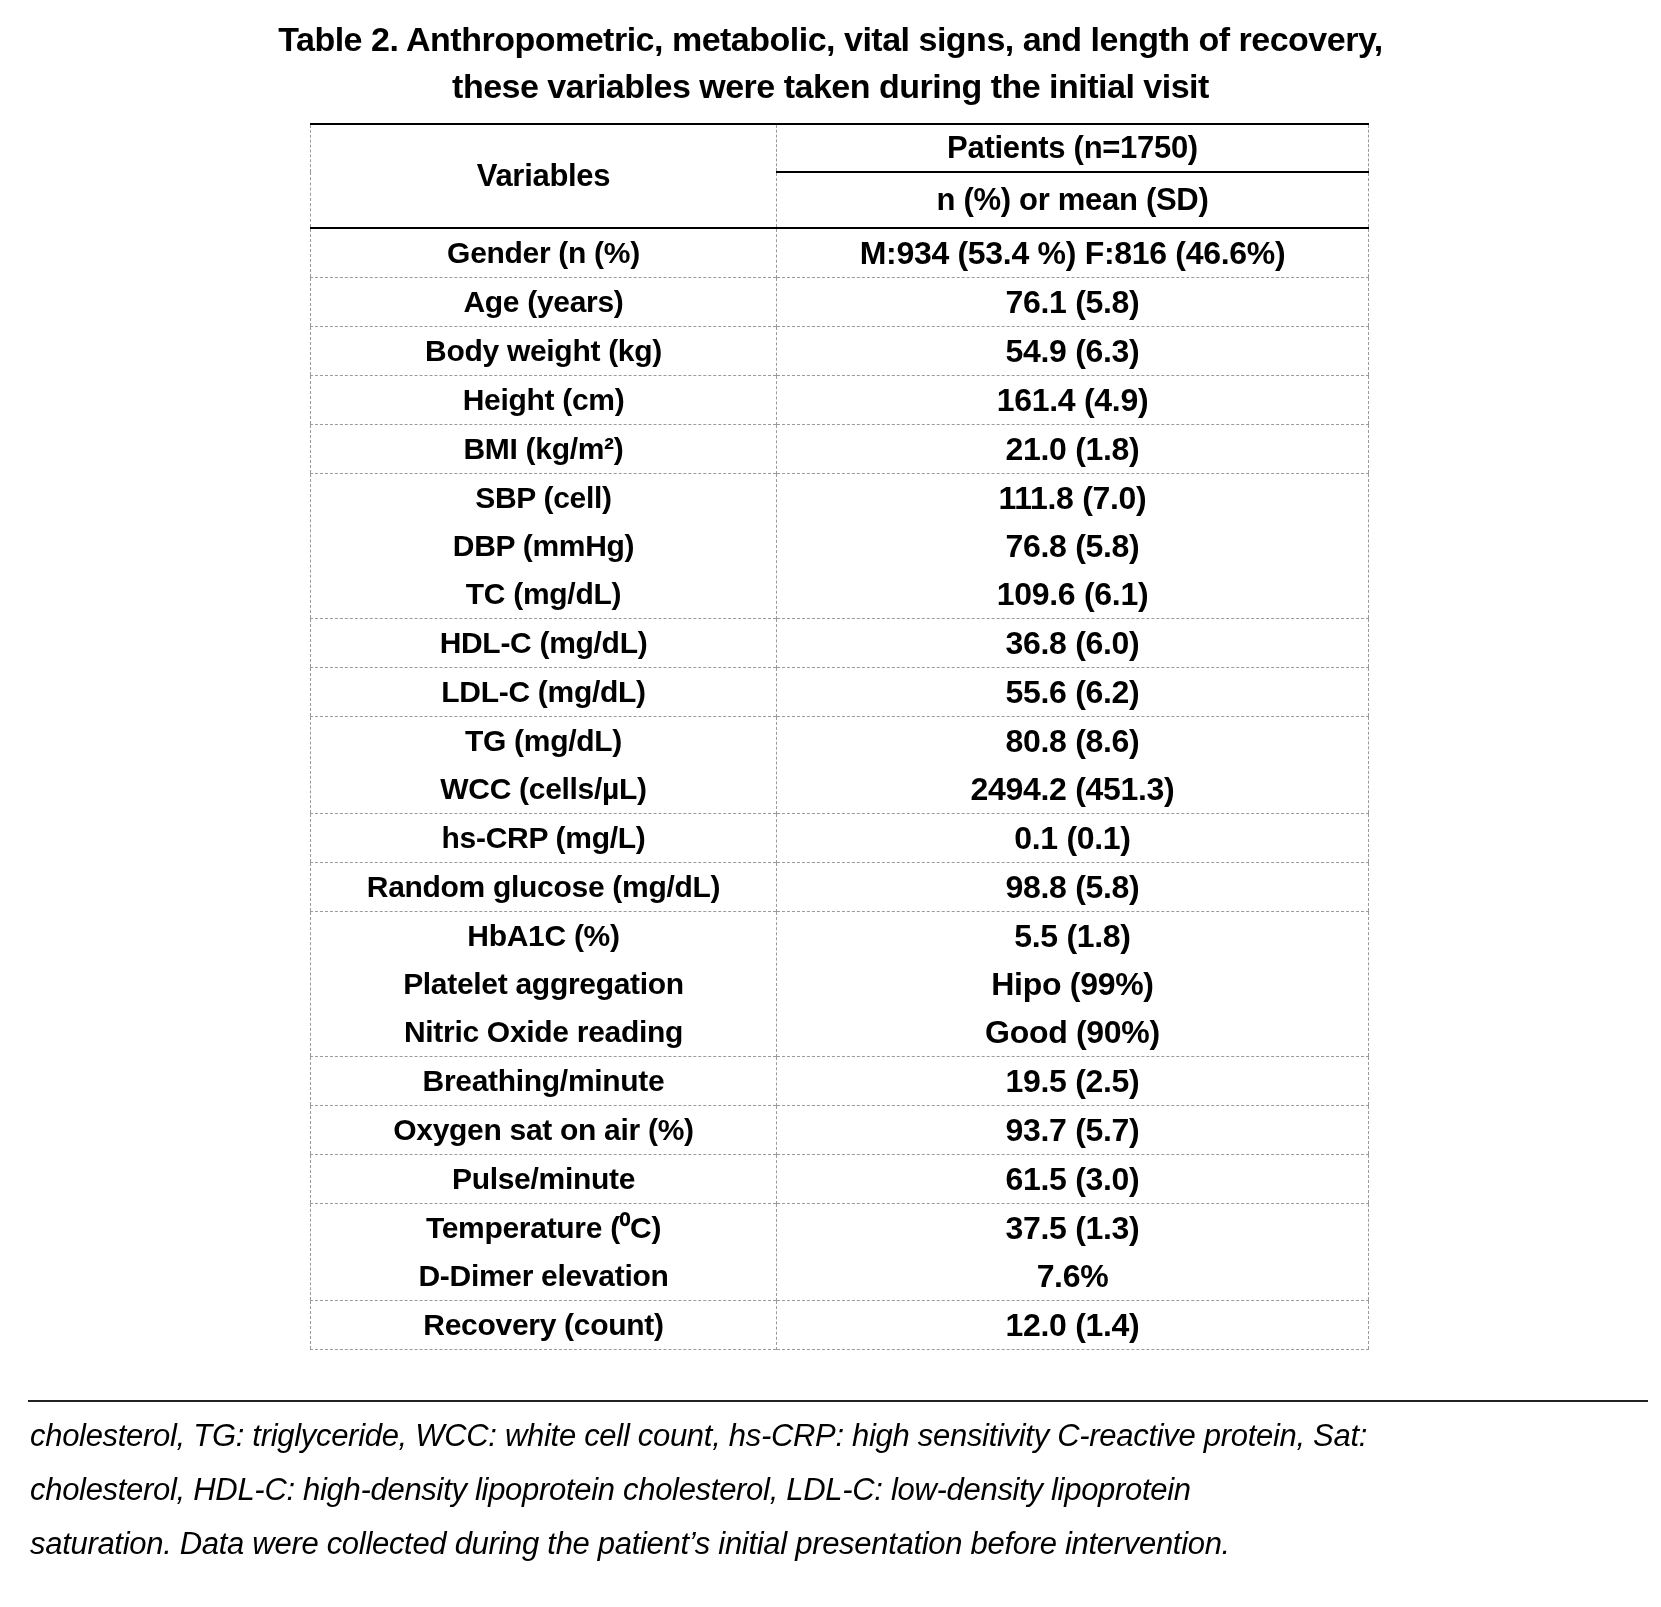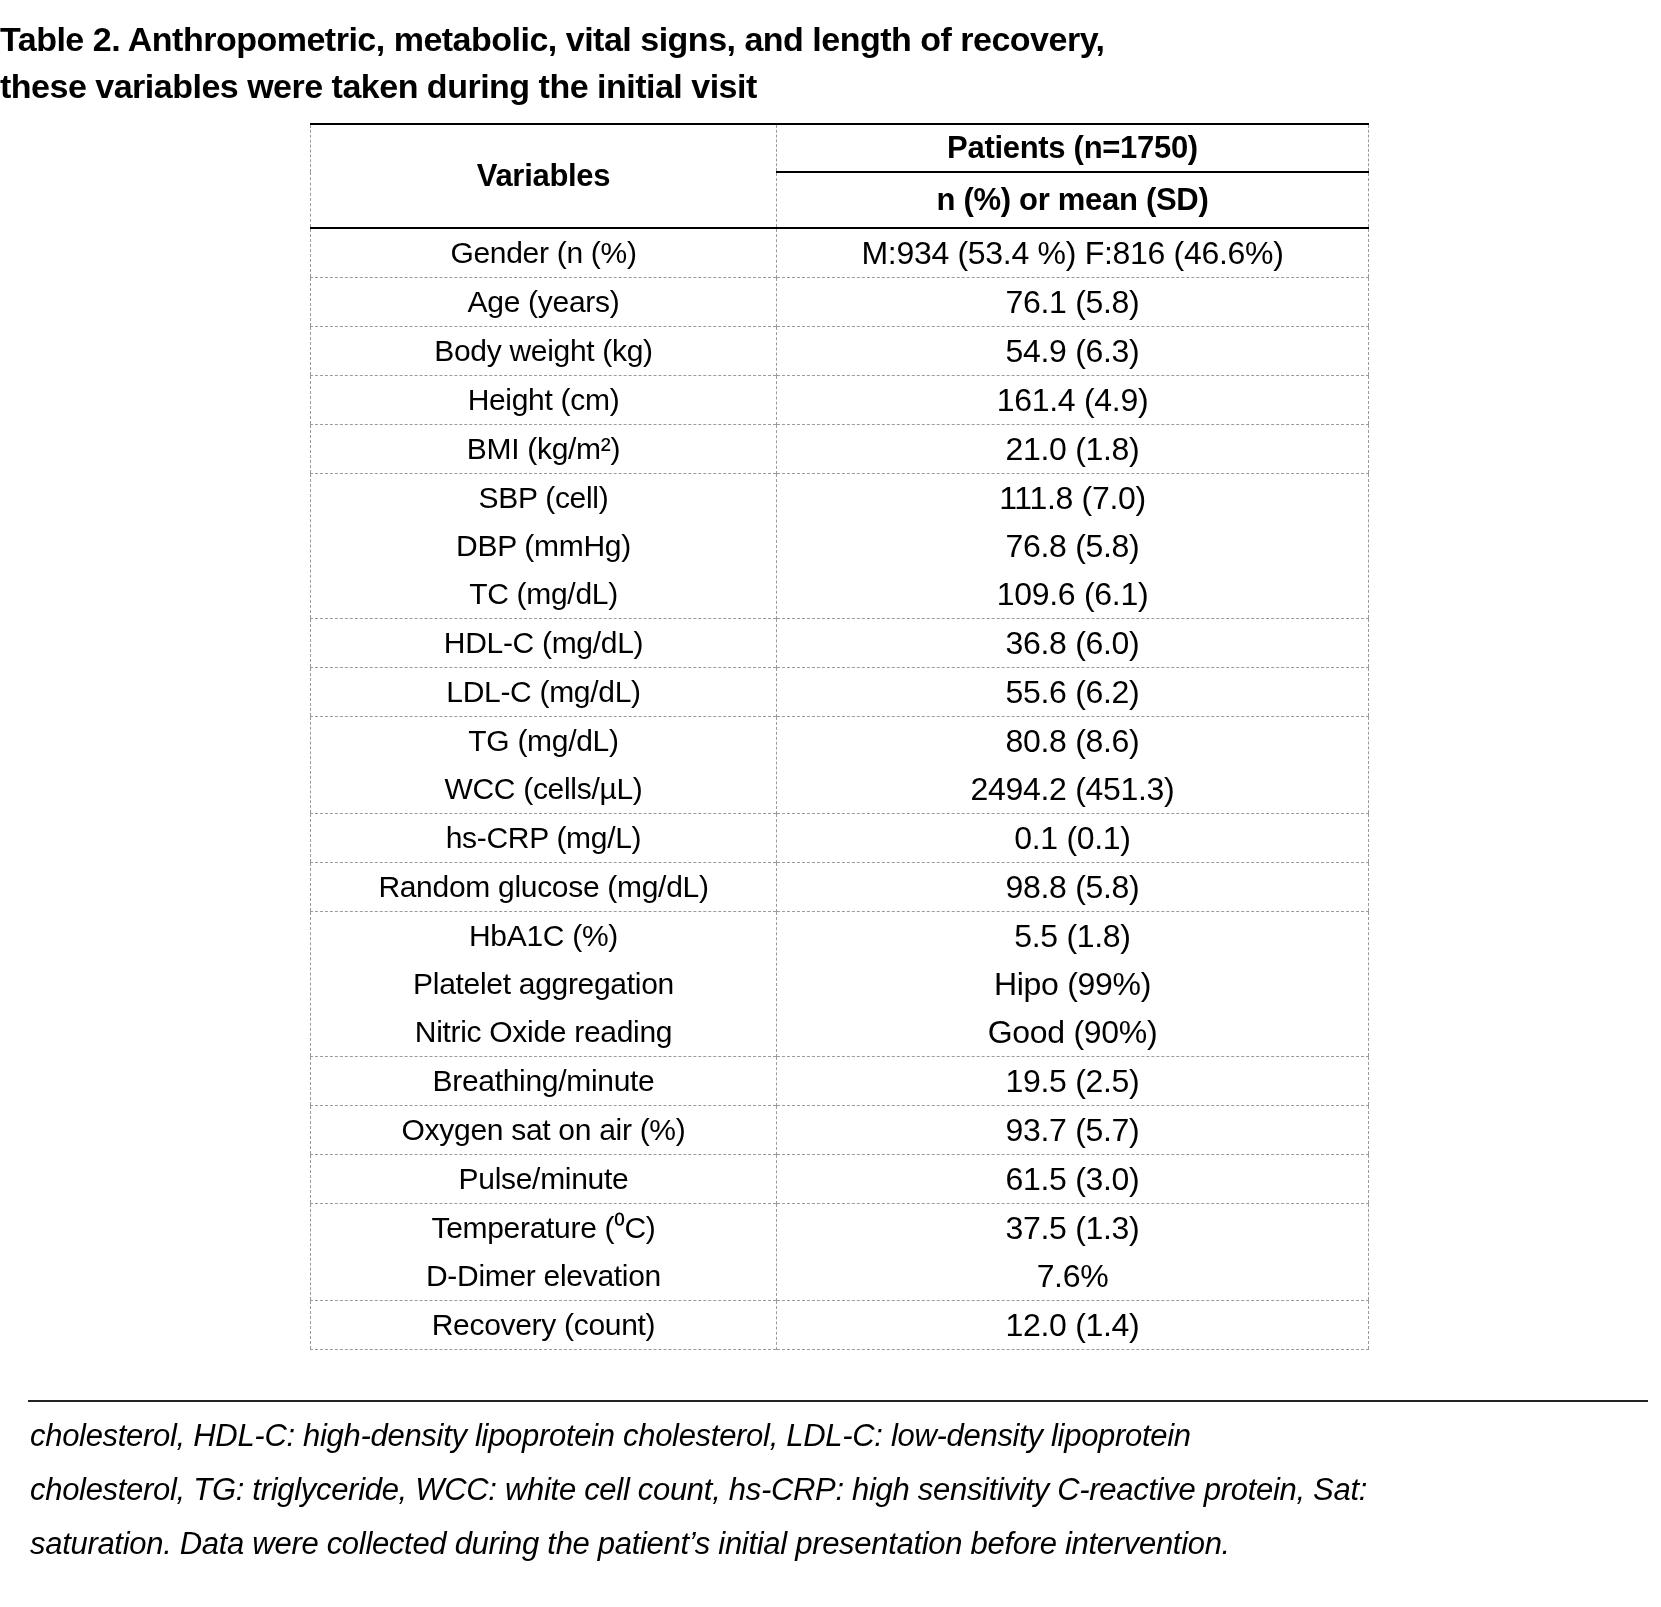--- a/index.html
+++ b/index.html
@@ -11,21 +11,21 @@
   }
   .page {
     position: relative;
     width: 1661px;
     height: 1607px;
     background: #ffffff;
     overflow: hidden;
   }
   .title {
     padding-top: 16px;
-    text-align: left;
+    text-align: center;
     font-weight: bold;
     font-size: 34px;
     line-height: 47px;
     letter-spacing: -0.5px;
   }
   table.data {
     border-collapse: collapse;
     table-layout: fixed;
     margin: 13px 0 0 310px;
     width: 1058px;
@@ -63,20 +63,21 @@
   td.var-cell {
     border-right: 1px dashed #9b9b9b;
     font-size: 30px;
   }
   td.val-cell { font-size: 32px; margin-top: 28px; }
   .line {
     height: 48px;
     line-height: 48px;
     white-space: nowrap;
     letter-spacing: -0.3px;
+    font-weight: bold;
   }
   .foot-rule {
     border: none;
     border-top: 2px solid #222;
     width: 1620px;
     margin: 50px 0 0 28px;
   }
   .footnote {
     margin: 7px 0 0 30px;
     font-style: italic;
@@ -258,18 +259,18 @@
           <td class="val-cell">
             <div class="line">12.0 (1.4)</div>
           </td>
         </tr>
       </tbody>
   </table>
 
   <hr class="foot-rule">
 
   <div class="footnote">
+    <div class="fline">cholesterol, TG: triglyceride, WCC: white cell count, hs-CRP: high sensitivity C-reactive protein, Sat:</div>
     <div class="fline">cholesterol, HDL-C: high-density lipoprotein cholesterol, LDL-C: low-density lipoprotein</div>
-    <div class="fline">cholesterol, TG: triglyceride, WCC: white cell count, hs-CRP: high sensitivity C-reactive protein, Sat:</div>
     <div class="fline">saturation. Data were collected during the patient’s initial presentation before intervention.</div>
   </div>
 
 </div>
 
 </body></html>

